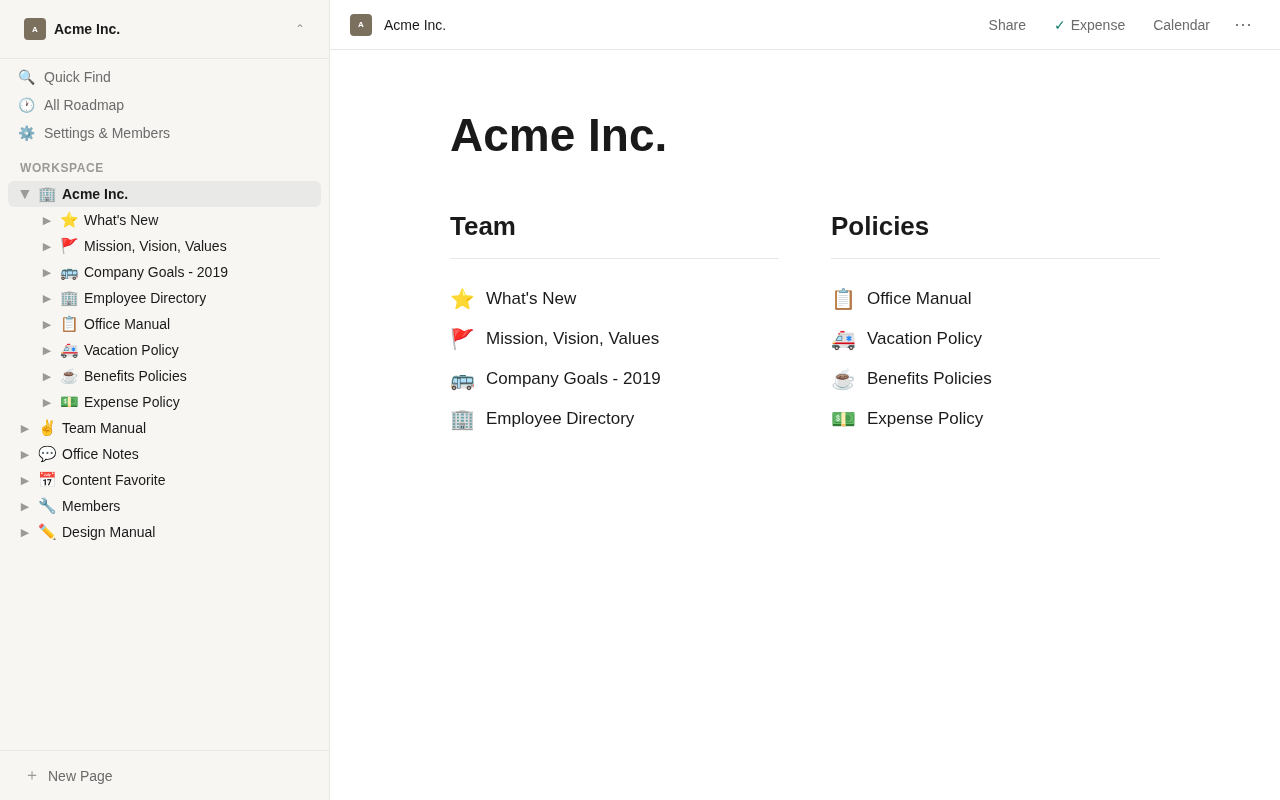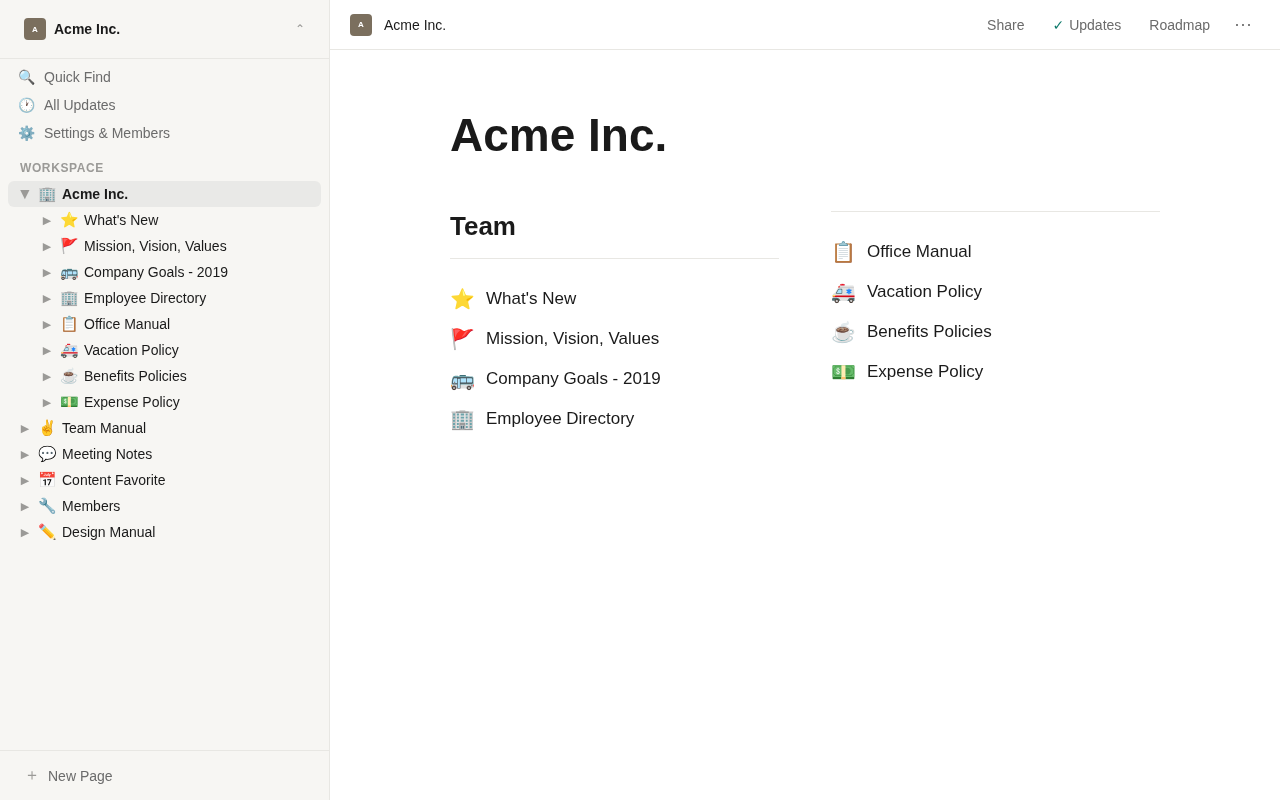--- a/index.html
+++ b/index.html
@@ -300,21 +300,21 @@
     </div>
   </div>
 
   <div class="sidebar-nav">
     <div class="nav-item">
       <span class="nav-icon">🔍</span>
       <span>Quick Find</span>
     </div>
     <div class="nav-item">
       <span class="nav-icon">🕐</span>
-      <span>All Updates</span>
+      <span>All Roadmap</span>
     </div>
     <div class="nav-item">
       <span class="nav-icon">⚙️</span>
       <span>Settings &amp; Members</span>
     </div>
   </div>
 
   <div class="sidebar-section-label">WORKSPACE</div>
 
   <div class="sidebar-tree">
@@ -369,21 +369,21 @@
     </div>
 
     <div class="tree-item">
       <span class="tree-arrow">▶</span>
       <span class="tree-emoji">✌️</span>
       <span class="tree-label">Team Manual</span>
     </div>
     <div class="tree-item">
       <span class="tree-arrow">▶</span>
       <span class="tree-emoji">💬</span>
-      <span class="tree-label">Meeting Notes</span>
+      <span class="tree-label">Office Notes</span>
     </div>
     <div class="tree-item">
       <span class="tree-arrow">▶</span>
       <span class="tree-emoji">📅</span>
       <span class="tree-label">Content Favorite</span>
     </div>
     <div class="tree-item">
       <span class="tree-arrow">▶</span>
       <span class="tree-emoji">🔧</span>
       <span class="tree-label">Members</span>
@@ -407,23 +407,23 @@
 
   <div class="main-header">
     <div class="header-logo">
       <span>A</span>
     </div>
     <span class="header-title">Acme Inc.</span>
     <div class="header-actions">
       <button class="header-btn">Share</button>
       <button class="header-btn updates">
         <span class="check-icon">✓</span>
-        <span>Updates</span>
+        <span>Expense</span>
       </button>
-      <button class="header-btn">Roadmap</button>
+      <button class="header-btn">Calendar</button>
       <span class="header-dots">···</span>
     </div>
   </div>
 
   <div class="page-content">
 
 
     <h1 class="page-title">Acme Inc.</h1>
 
     <div class="two-col">
@@ -445,20 +445,21 @@
             <span>Company Goals - 2019</span>
           </div>
           <div class="page-link">
             <span class="page-link-emoji">🏢</span>
             <span>Employee Directory</span>
           </div>
         </div>
       </div>
 
       <div>
+        <h2 class="section-header">Policies</h2>
         <hr class="section-divider">
         <div>
           <div class="page-link">
             <span class="page-link-emoji">📋</span>
             <span>Office Manual</span>
           </div>
           <div class="page-link">
             <span class="page-link-emoji">🚑</span>
             <span>Vacation Policy</span>
           </div>

